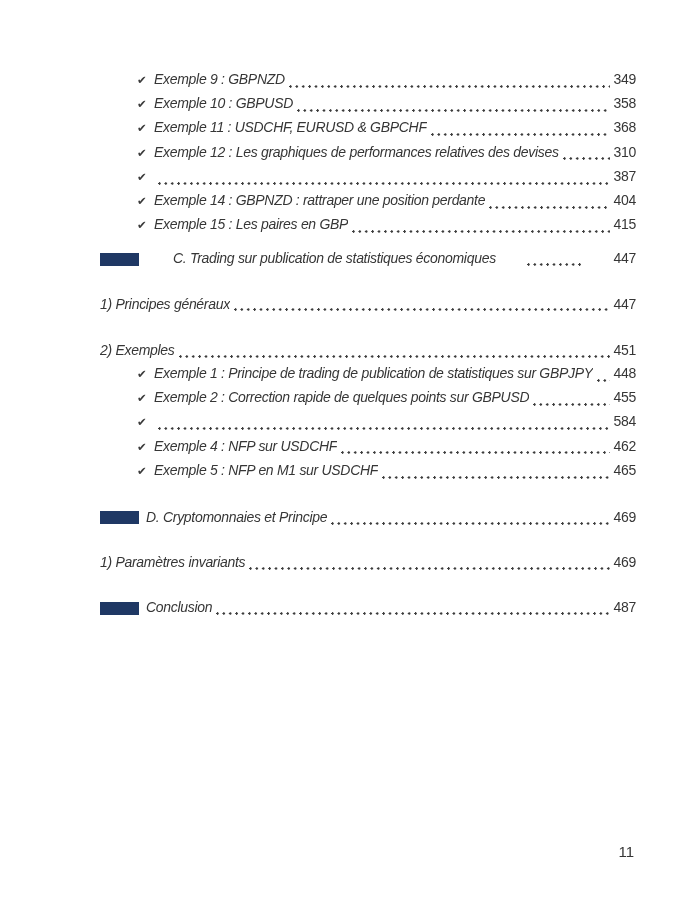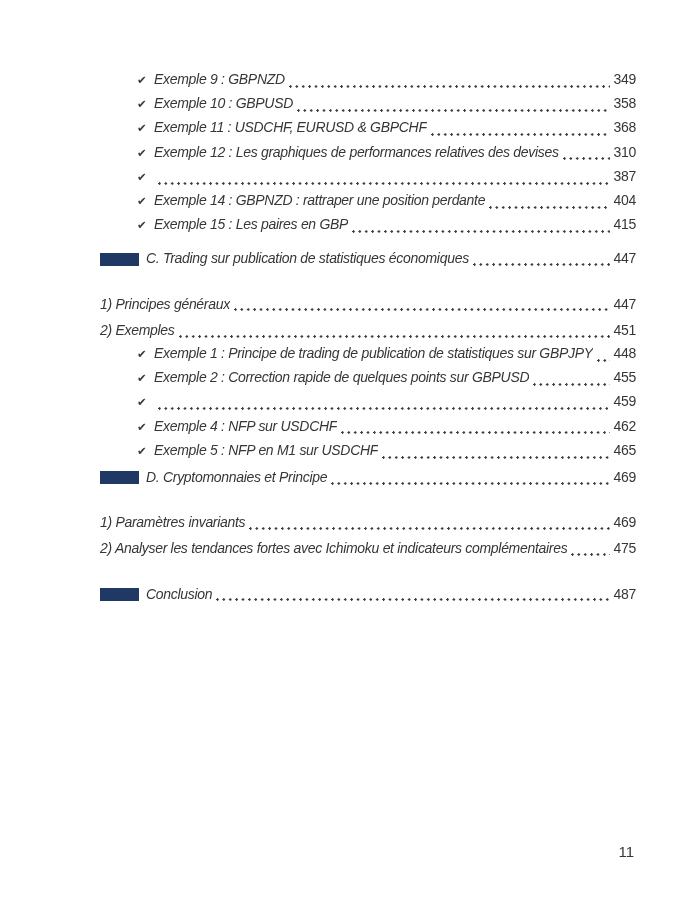--- a/index.html
+++ b/index.html
@@ -49,24 +49,24 @@
     background-repeat: repeat-x;
   }
   .pg { white-space: nowrap; flex: 0 0 auto; }
   .hdr .swatch {
     width: 39px; height: 13px;
     background: #1f3864;
     flex: 0 0 39px;
     align-self: center;
     margin-right: 7px;
   }
-  .mt10 { margin-top: 10px; }
+  .mt10 { margin-top: 10px; gap: 27px; }
   .mt8  { margin-top: 22px; }
   .mt6  { margin-top: 22px; }
-  .mt5  { margin-top: 3px; }
+  .mt5  { margin-top: 23px; }
   .pagenum {
     position: absolute;
     top: 843px; right: 66px;
     font-size: 15px;
     color: #363636;
   }
 </style>
 </head>
 <body>
 
@@ -140,21 +140,21 @@
   </div>
   <div class="entry lvl2">
     <span class="chk">✔</span>
     <span class="ttl">Exemple 2 : Correction rapide de quelques points sur GBPUSD</span>
     <span class="leader"></span>
     <span class="pg">455</span>
   </div>
   <div class="entry lvl2">
     <span class="chk">✔</span>
     <span class="leader"></span>
-    <span class="pg">459</span>
+    <span class="pg">584</span>
   </div>
   <div class="entry lvl2">
     <span class="chk">✔</span>
     <span class="ttl">Exemple 4 : NFP sur USDCHF</span>
     <span class="leader"></span>
     <span class="pg">462</span>
   </div>
   <div class="entry lvl2">
     <span class="chk">✔</span>
     <span class="ttl">Exemple 5 : NFP en M1 sur USDCHF</span>
@@ -167,25 +167,20 @@
     <span class="ttl">D. Cryptomonnaies et Principe</span>
     <span class="leader"></span>
     <span class="pg">469</span>
   </div>
 
   <div class="entry mt8">
     <span class="ttl">1) Paramètres invariants</span>
     <span class="leader"></span>
     <span class="pg">469</span>
   </div>
-  <div class="entry mt5">
-    <span class="ttl">2) Analyser les tendances fortes avec Ichimoku et indicateurs complémentaires</span>
-    <span class="leader"></span>
-    <span class="pg">475</span>
-  </div>
 
   <div class="entry hdr mt6">
     <span class="swatch"></span>
     <span class="ttl">Conclusion</span>
     <span class="leader"></span>
     <span class="pg">487</span>
   </div>
 
 </div>
 

